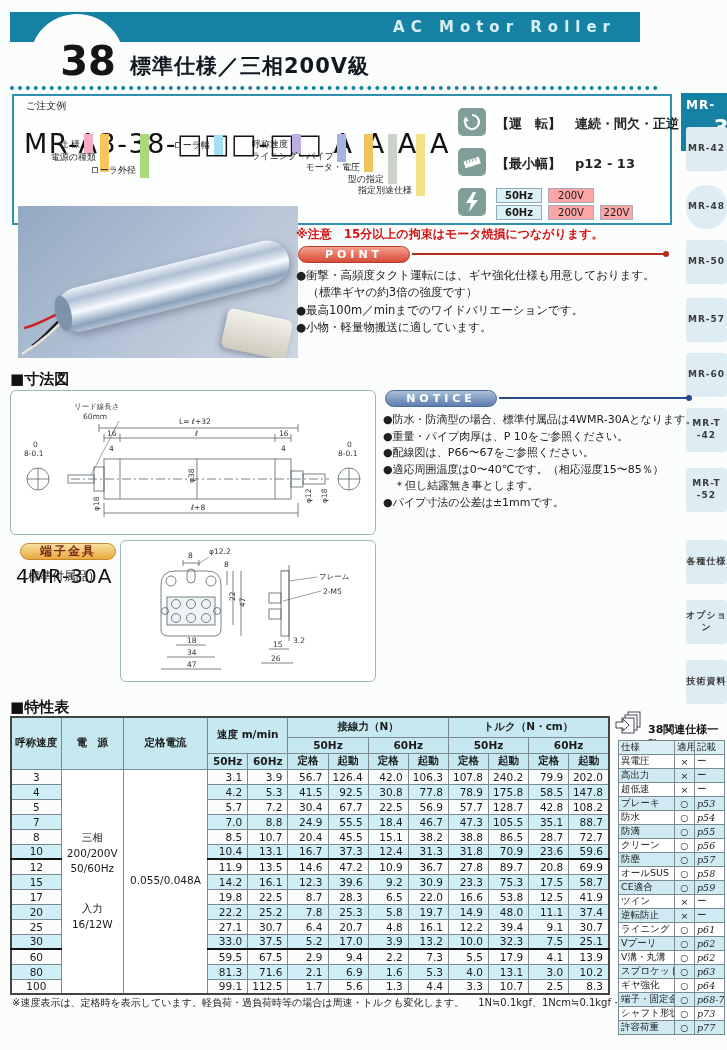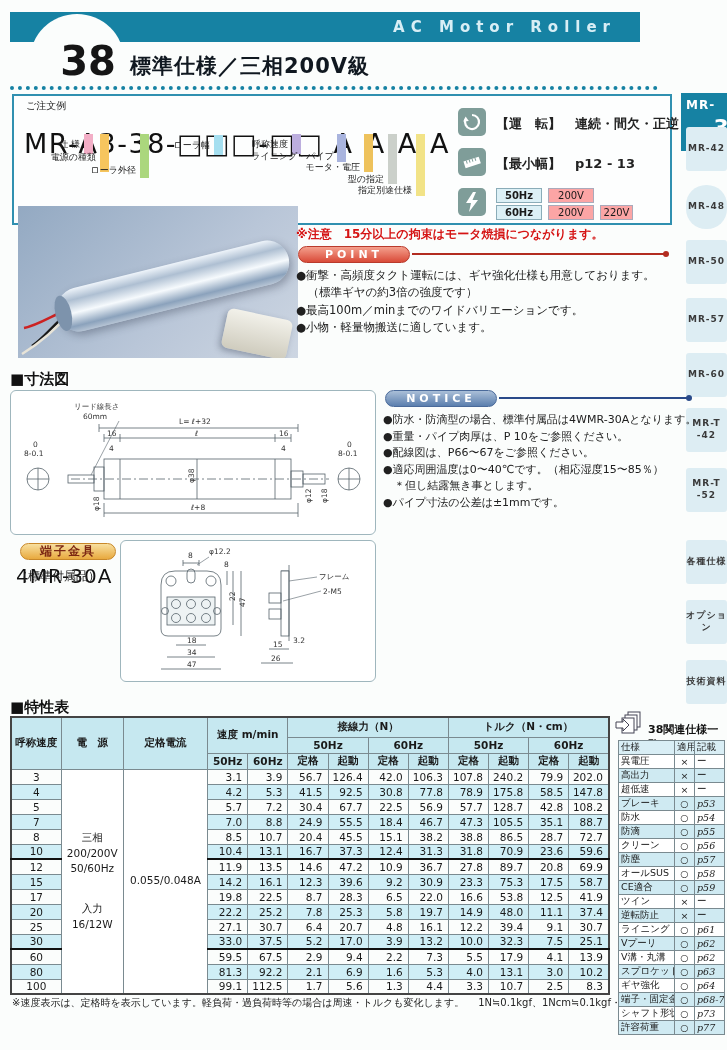--- a/index.html
+++ b/index.html
@@ -560,21 +560,21 @@
           <td class="num">2.2</td>
           <td class="num">7.3</td>
           <td class="num">5.5</td>
           <td class="num">17.9</td>
           <td class="num">4.1</td>
           <td class="num">13.9</td>
         </tr>
         <tr class="alt">
           <td>80</td>
           <td class="num">81.3</td>
-          <td class="num">92.2</td>
+          <td class="num">71.6</td>
           <td class="num">2.1</td>
           <td class="num">6.9</td>
           <td class="num">1.6</td>
           <td class="num">5.3</td>
           <td class="num">4.0</td>
           <td class="num">13.1</td>
           <td class="num">3.0</td>
           <td class="num">10.2</td>
         </tr>
         <tr>

